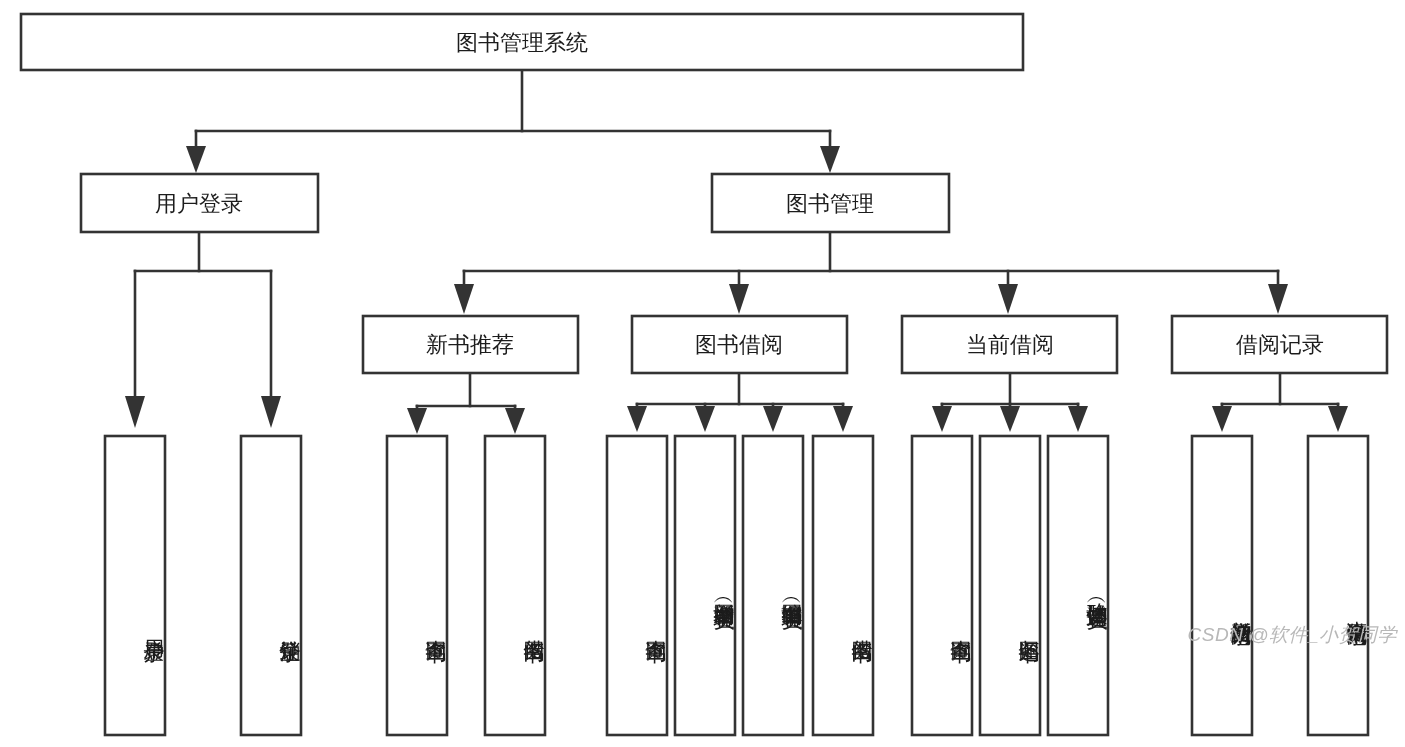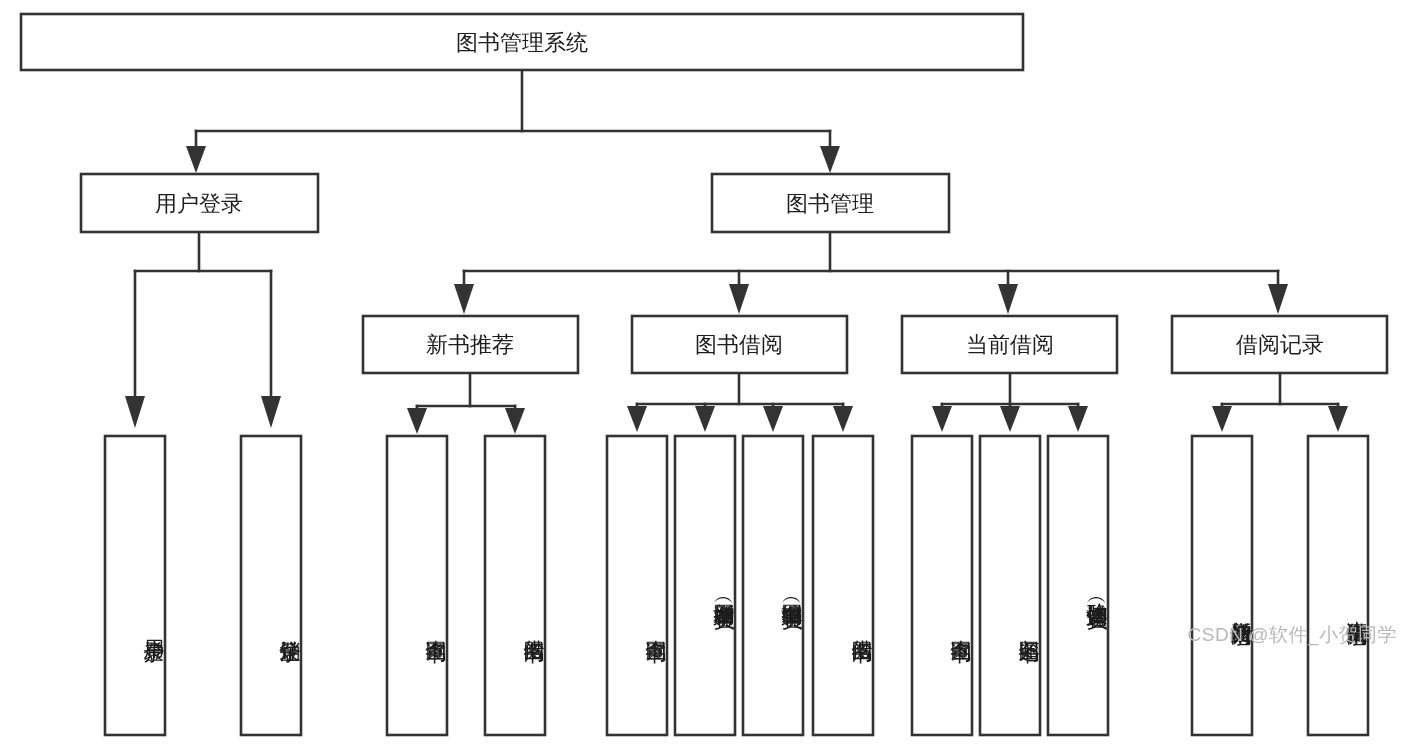--- a/index.html
+++ b/index.html
@@ -66,20 +66,21 @@
   }
   .watermark {
     position: absolute;
     right: 8px;
     bottom: 4px;
     font-family: "Liberation Sans", "DejaVu Sans", sans-serif;
     font-size: 19px;
     color: #b8b8b8;
     white-space: nowrap;
     letter-spacing: 0.5px;
+    font-style: italic;
   }
 </style>
 </head>
 <body>
 
 <div id="chart-root">
 
   <svg id="flow" viewBox="0 0 1405 747">
 
     <g>

